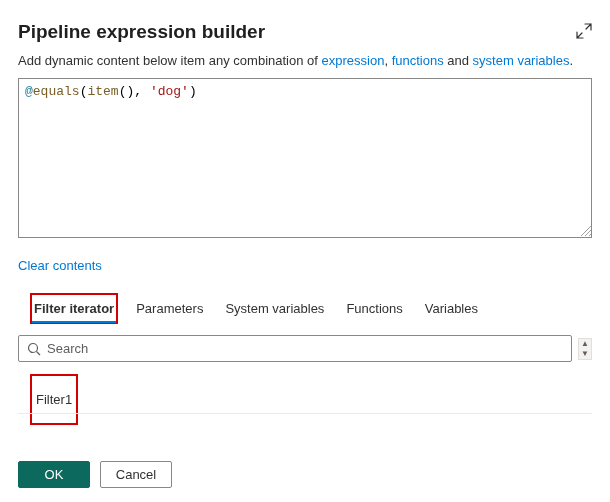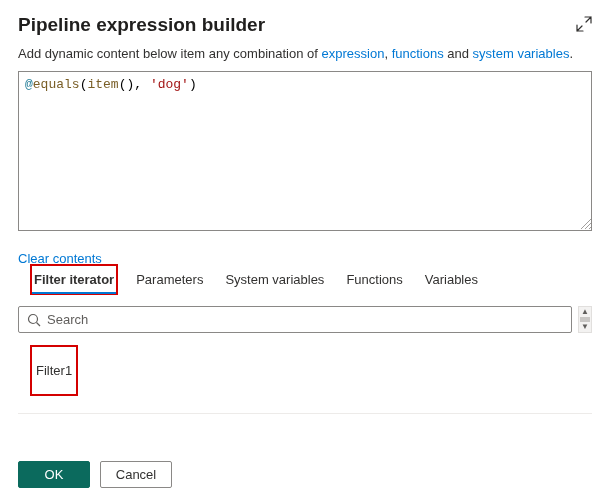--- a/index.html
+++ b/index.html
@@ -11,20 +11,21 @@
       width: 610px;
       height: 502px;
       padding: 14px 18px;
       position: relative;
     }
     .header {
       display: flex;
       justify-content: space-between;
       align-items: flex-start;
       margin-bottom: 10px;
+      margin-top: 7px;
     }
     .title {
       font-size: 19px;
       font-weight: 600;
       color: #201f1e;
     }
     .expand-icon {
       cursor: pointer;
       margin-top: 2px;
     }
@@ -61,20 +62,21 @@
       pointer-events: none;
     }
     .clear-link {
       color: #0078d4;
       font-size: 13px;
       margin-top: 20px;
       display: inline-block;
       cursor: pointer;
     }
     .tabs-wrap {
+      margin-top: 22px;
       display: flex;
     }
     .tabs {
       display: flex;
       gap: 18px;
       border-bottom: 1px solid transparent;
       padding-left: 14px;
     }
     .tab {
       padding: 6px 2px;
@@ -94,20 +96,21 @@
       background: #0078d4;
     }
     .tab.highlighted {
       outline: 2px solid #d40000;
       outline-offset: 0px;
     }
     .panel {
       display: flex;
       gap: 6px;
       margin-top: 12px;
+      align-items: center;
     }
     .search-wrap {
       flex: 1;
       display: flex;
       align-items: center;
       border: 1px solid #8a8886;
       border-radius: 2px;
       padding: 5px 8px;
       background: #fff;
     }

